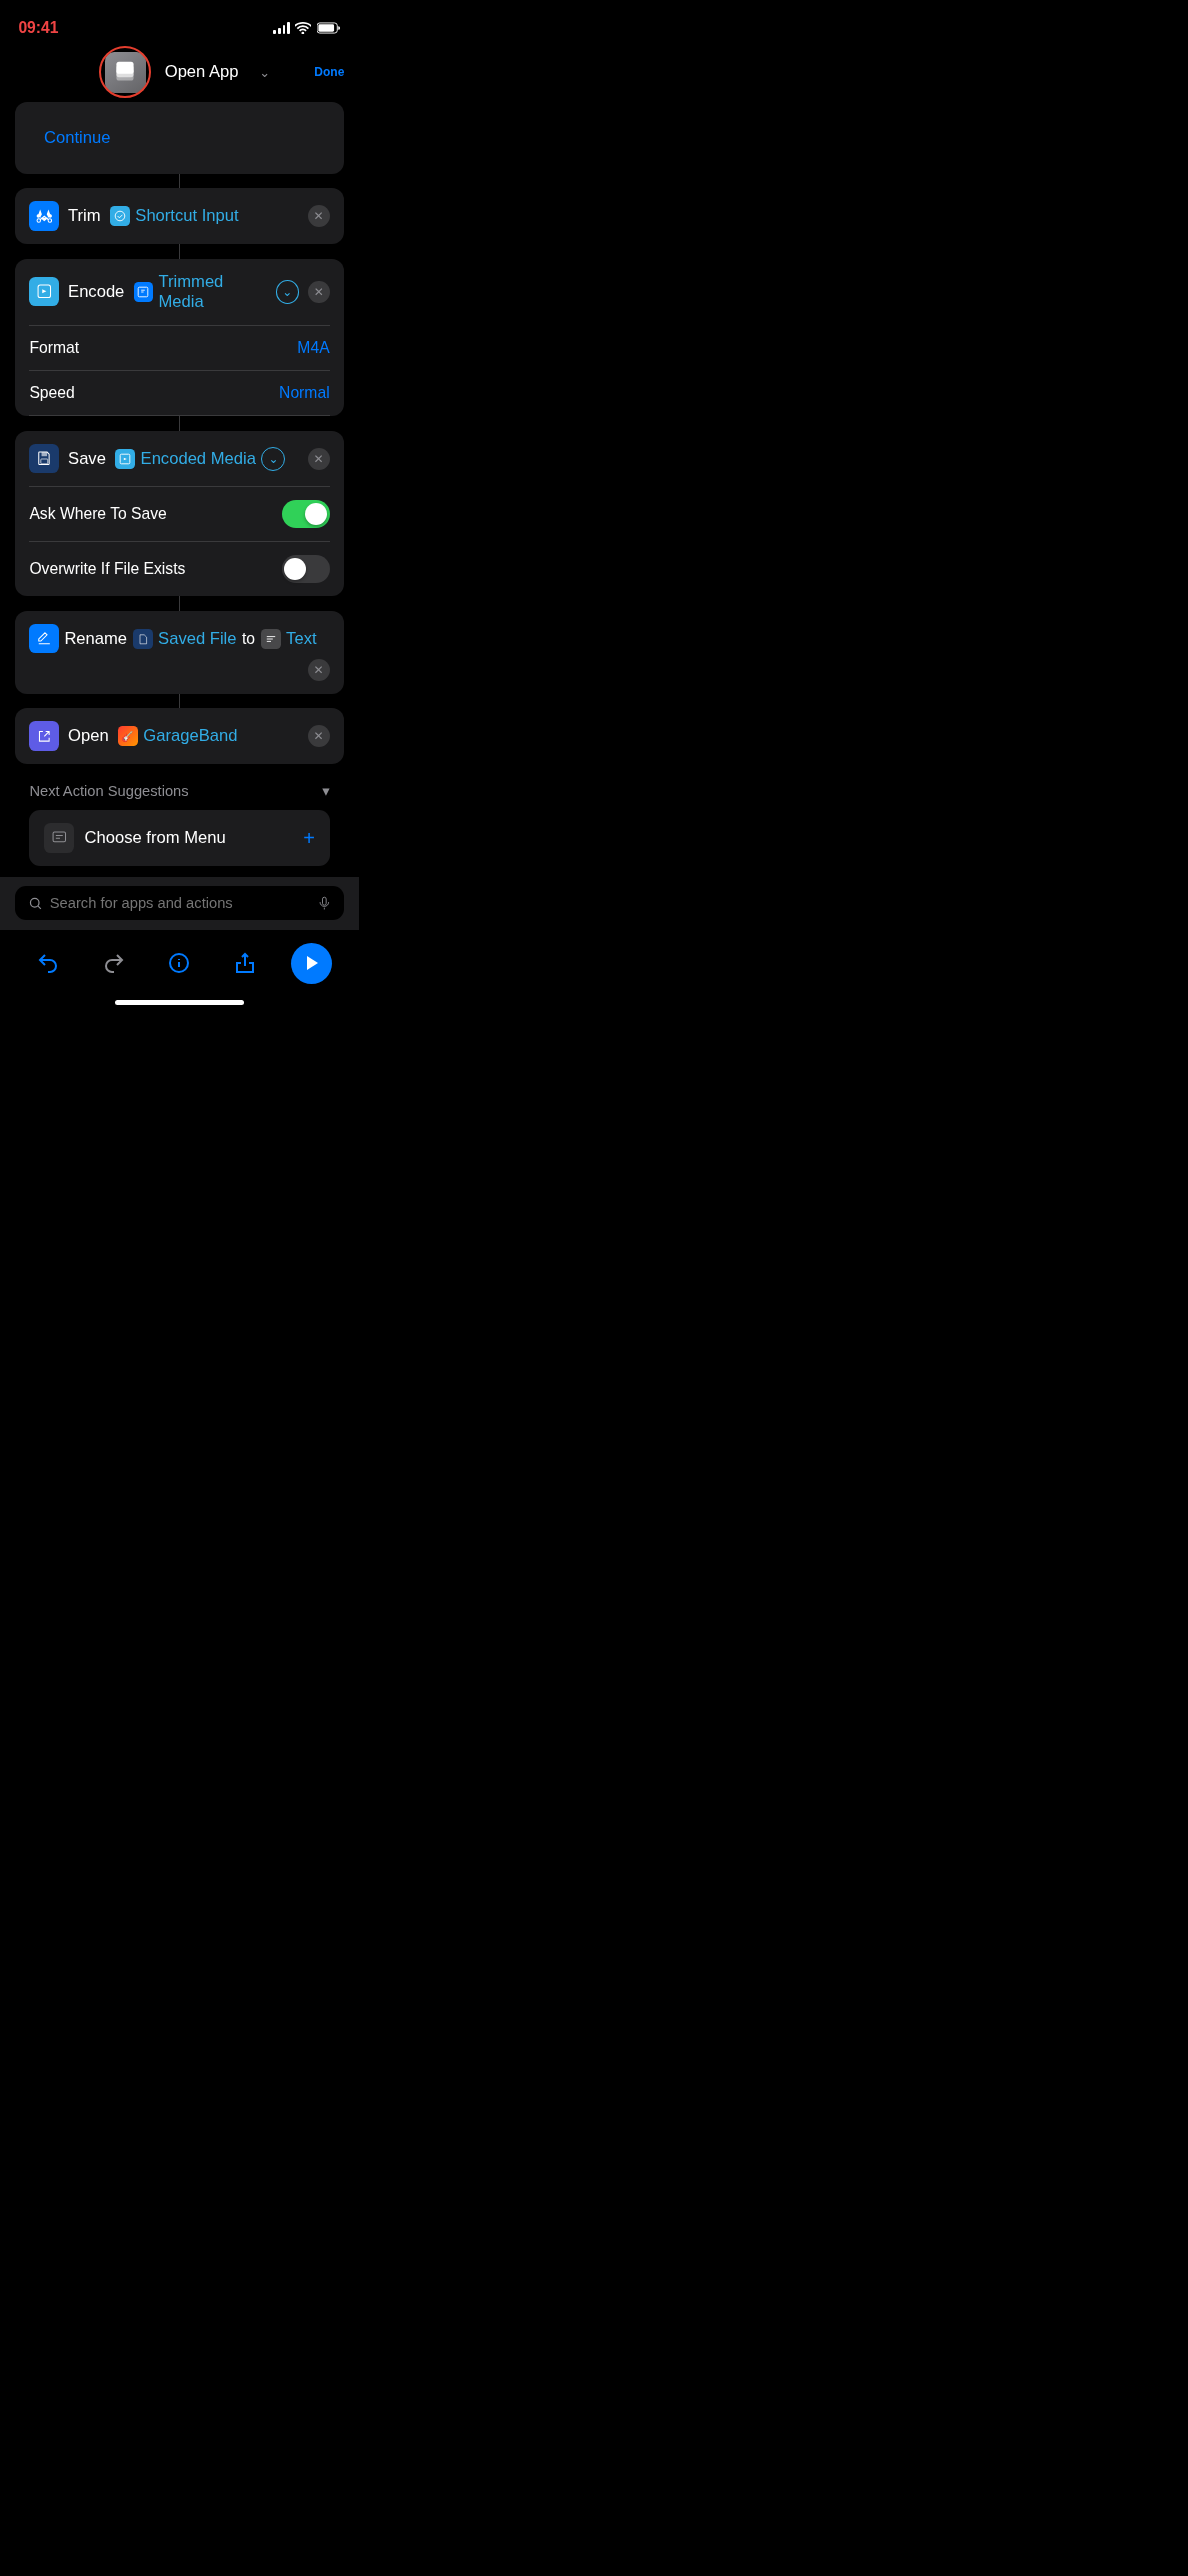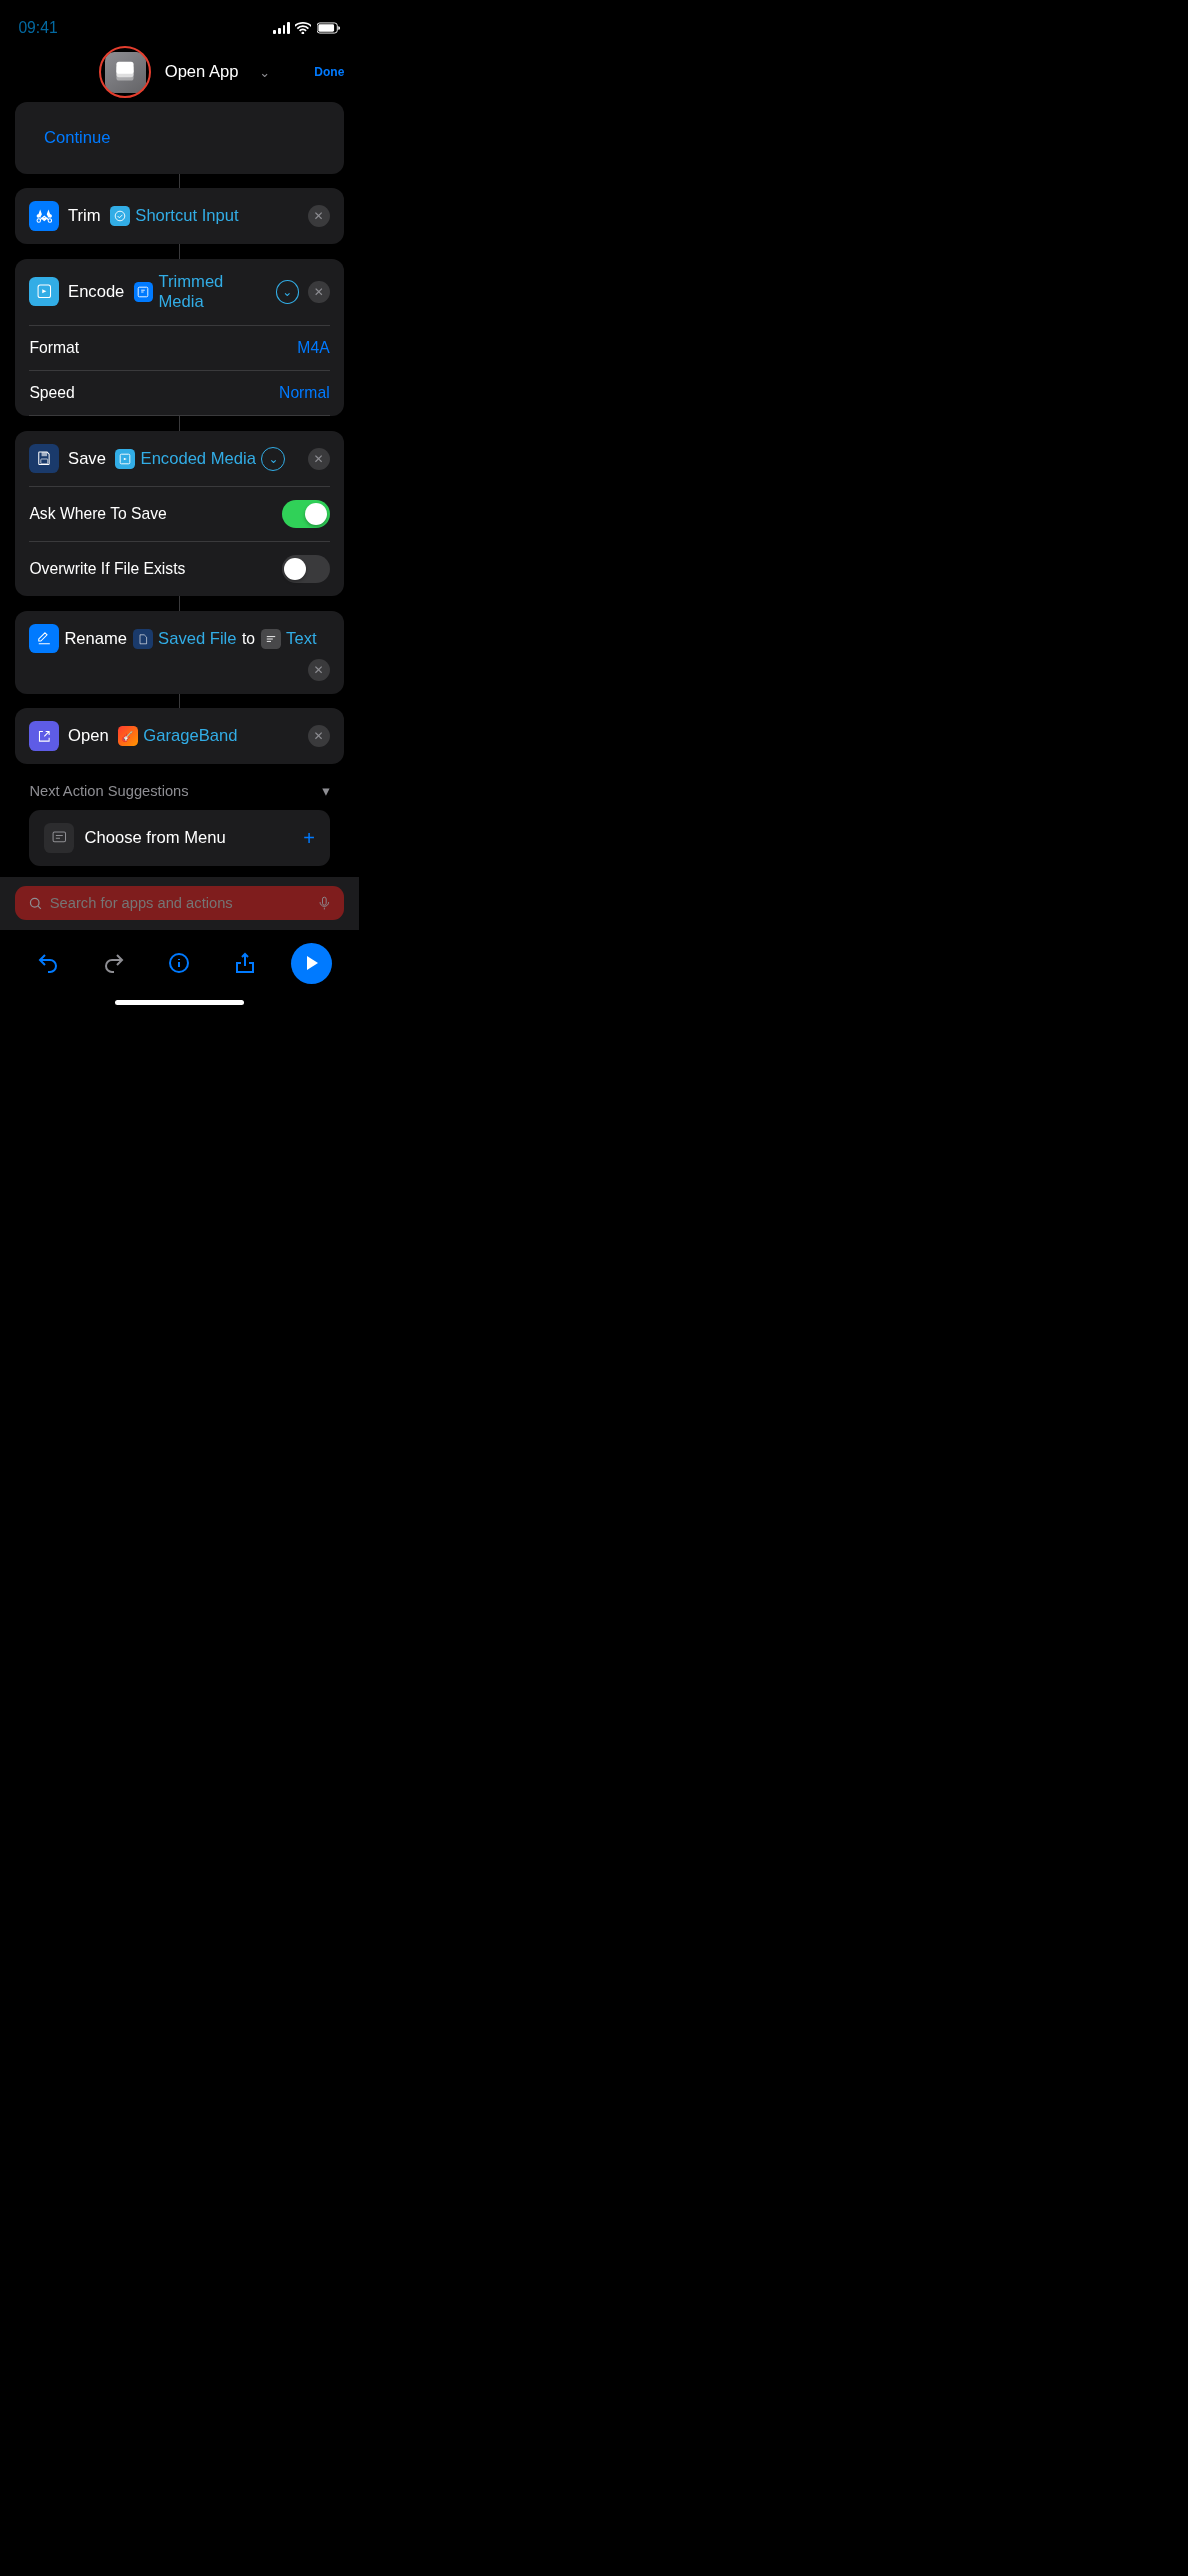--- a/index.html
+++ b/index.html
@@ -16,22 +16,22 @@
     
     .status-bar {
       display: flex;
       justify-content: space-between;
       align-items: center;
       padding: 13px 18.4px 3.7px;
       height: 46px;
     }
     .status-time {
       font-size: 15.7px;
-      font-weight: 400;
-      color: #0369a1;
+      font-weight: 700;
+      color: #ef4444;
     }
     .status-icons {
       display: flex;
       align-items: center;
       gap: 5.5px;
     }
     .signal-bars {
       display: flex;
       align-items: flex-end;
       gap: 1.8px;
@@ -283,21 +283,21 @@
       cursor: pointer;
     }
 
     
     .search-bar-container {
       padding: 9.2px 14.7px;
       background: #1c1c1e;
       margin-top: 7.4px;
     }
     .search-bar {
-      background: #7f1d1d;
+      background: #000000;
       border-radius: 11px;
       display: flex;
       align-items: center;
       padding: 9.2px 13px;
       gap: 7.4px;
     }
     .search-bar-input {
       flex: 1;
       background: none;
       border: none;

